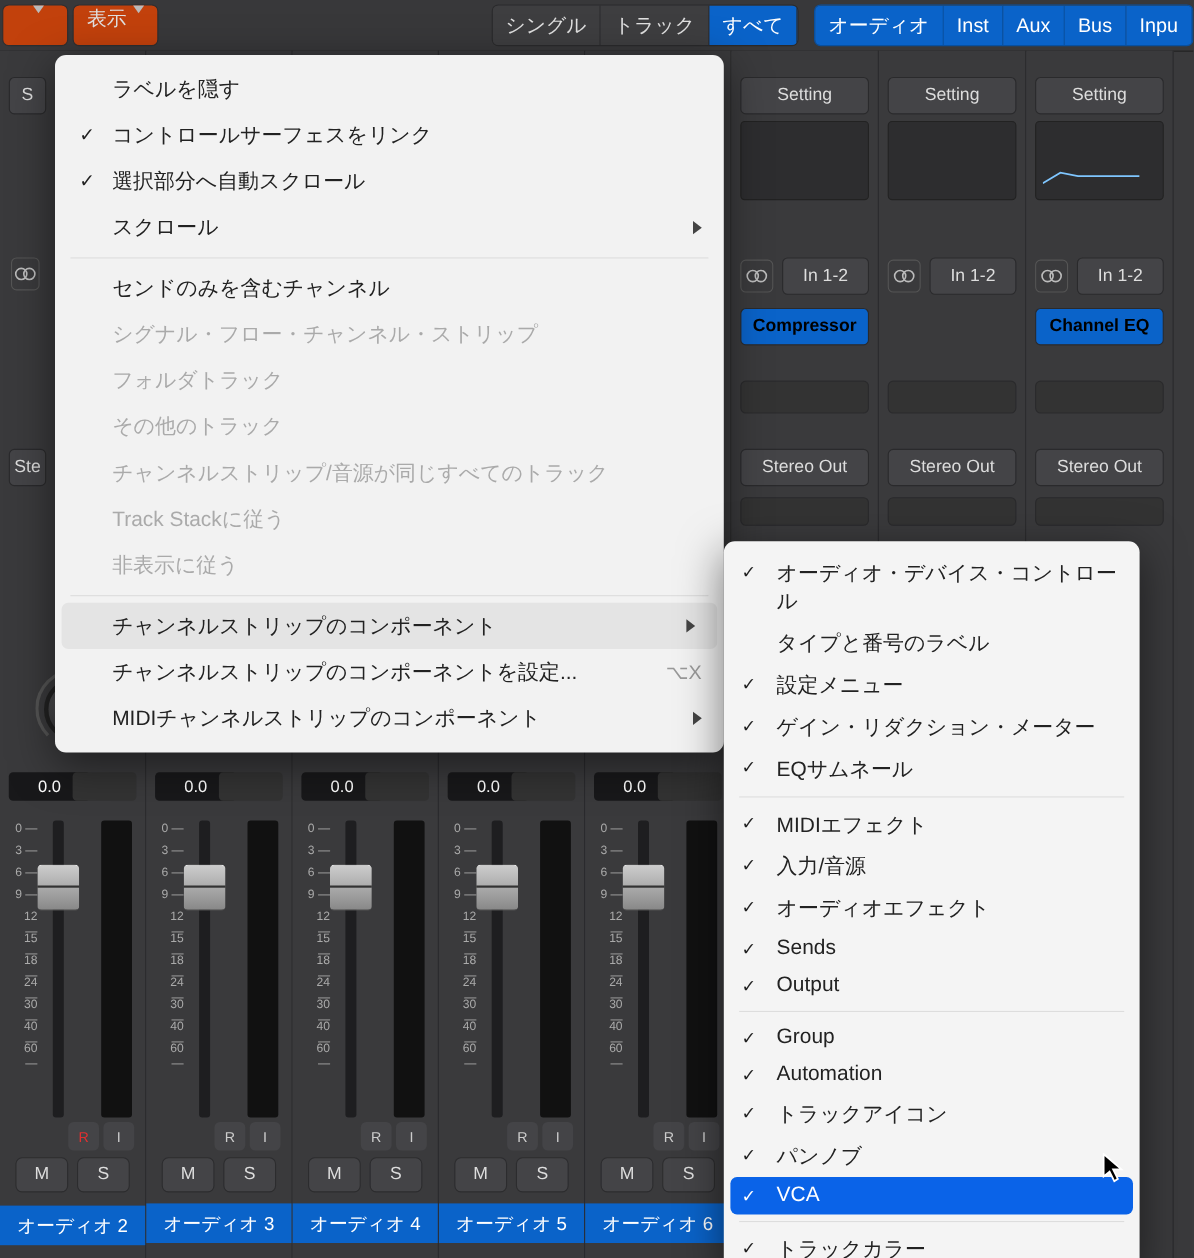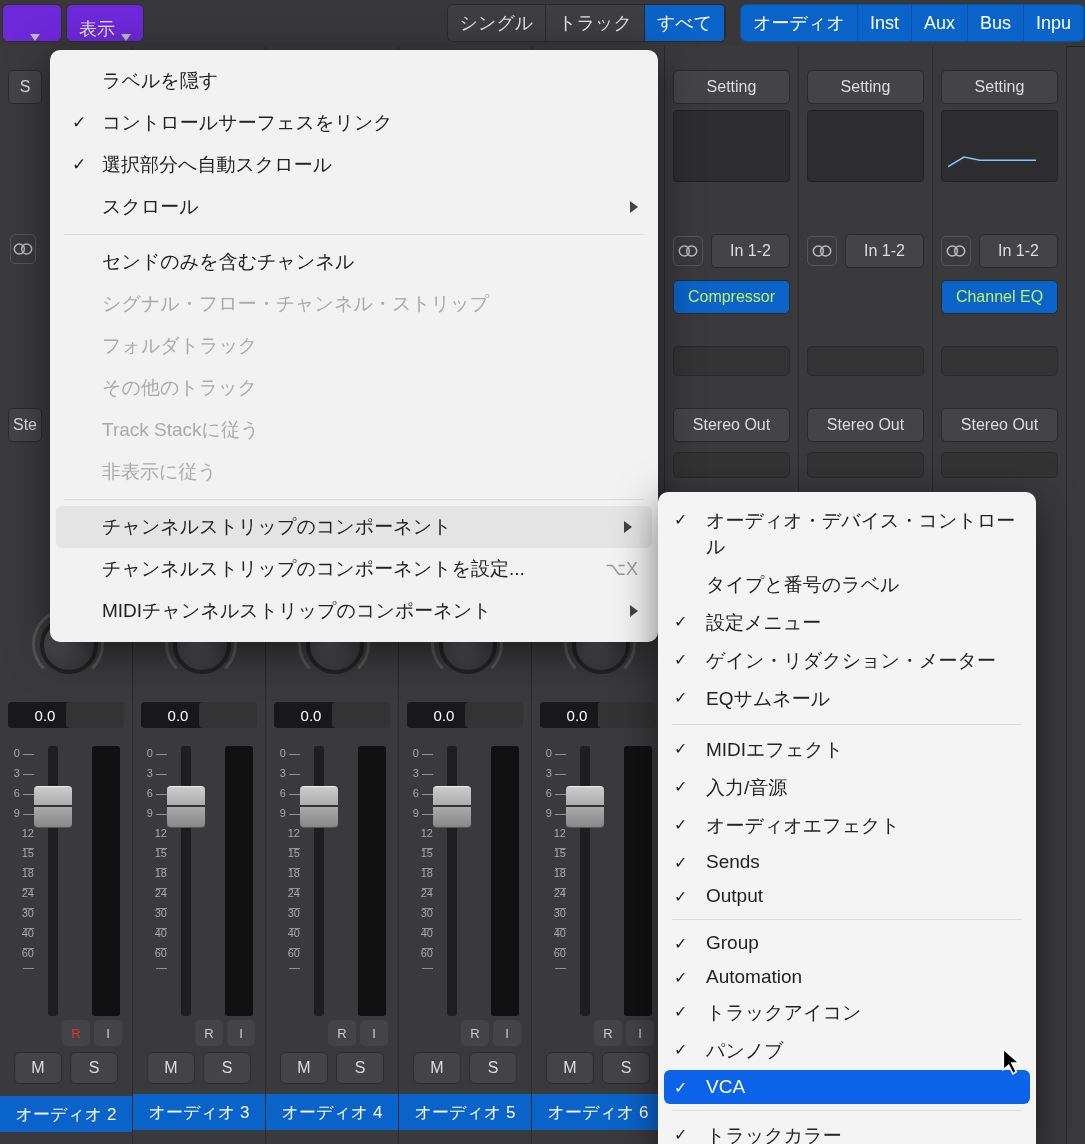--- a/index.html
+++ b/index.html
@@ -1,26 +1,26 @@
 <!DOCTYPE html>
 <html><head>
 <meta charset="utf-8">
 <style>
 html,body{margin:0;padding:0;width:1085px;height:1144px;background:#3a3a3c;font-family:-apple-system,"Hiragino Sans","Helvetica Neue",sans-serif;overflow:hidden;position:relative;color:#ddd;}
 .toolbar{position:absolute;top:0;left:0;right:0;height:46px;background:#38383a;display:flex;align-items:center;gap:0;border-bottom:1px solid #222;}
-.tb-btn{height:36px;margin:5px 2px;border-radius:6px;display:flex;align-items:flex-end;justify-content:center;padding:0 12px;font-size:18px;color:#e0e0e0;background:#6d28d9;border:1px solid #2e2e30;}
+.tb-btn{height:36px;margin:5px 2px;border-radius:6px;display:flex;align-items:flex-start;justify-content:center;padding:0 12px;font-size:18px;color:#e0e0e0;background:#c2410c;border:1px solid #2e2e30;}
 .tb-drop{width:34px;}
 .tb-spacer{flex:1;}
 .tb-tab{height:36px;padding:0 12px;font-size:18px;color:#e0e0e0;display:flex;align-items:center;border-right:1px solid #2a2a2c;background:#3e3e40;}
 .tb-tab.sel{background:#0a63c9;color:#fff;}
 .tb-tab.blue{background:#0a63c9;color:#fff;border-right:1px solid #0850a0;}
 .mixer{position:absolute;top:46px;left:0;right:0;bottom:0;display:flex;}
 .strip{width:130px;border-right:1px solid #2a2a2c;position:relative;background:#3a3a3c;}
 .strip .slot{position:absolute;left:8px;right:8px;height:32px;border-radius:5px;background:#444447;border:1px solid #2a2a2c;display:flex;align-items:center;justify-content:center;font-size:16px;color:#ddd;}
-.strip .slot.blue{background:#0a63c9;color:#bef264;}
+.strip .slot.blue{background:#0a63c9;color:#000000;font-weight:bold;}
 .strip .slot.dark{background:#333335;color:#999;}
 .strip .stereo-ic{position:absolute;left:10px;width:28px;height:28px;border-radius:5px;background:#3a3a3c;border:1px solid #555;display:flex;align-items:center;justify-content:center;}
 .strip .eq{position:absolute;left:8px;right:8px;height:70px;background:#2d2d2f;border:1px solid #222;border-radius:4px;}
 .strip .pan-knob{position:absolute;left:40px;width:50px;height:50px;border-radius:50%;background:radial-gradient(circle at 40% 35%,#5a5a5d,#2e2e30);border:4px solid #222;}
 .strip .pan-arc{position:absolute;left:32px;width:66px;height:66px;border-radius:50%;border:3px solid transparent;border-top-color:#555;border-left-color:#555;border-right-color:#555;transform:rotate(0deg);}
 .strip .pan-val{position:absolute;left:8px;width:74px;height:26px;background:#18181a;border-radius:4px;color:#fff;font-size:15px;display:flex;align-items:center;justify-content:center;}
 .strip .pan-box{position:absolute;left:66px;right:8px;height:26px;background:#333;border-radius:4px;}
 .strip .fader-area{position:absolute;left:0;right:0;}
 .ruler{position:absolute;left:8px;width:30px;color:#aaa;font-size:11px;}
 .ruler div{height:20px;text-align:right;padding-right:4px;line-height:14px;}
@@ -308,20 +308,23 @@
     <div class="mi dis">
       <span>シグナル・フロー・チャンネル・ストリップ</span>
     </div>
     <div class="mi dis">
       <span>フォルダトラック</span>
     </div>
     <div class="mi dis">
       <span>その他のトラック</span>
     </div>
     <div class="mi dis">
+      <span>チャンネルストリップ/音源が同じすべてのトラック</span>
+    </div>
+    <div class="mi dis">
       <span>Track Stackに従う</span>
     </div>
     <div class="mi dis">
       <span>非表示に従う</span>
     </div>
     <hr>
     <div class="mi hl">
       <span>チャンネルストリップのコンポーネント</span>
       <span class="sub"><span class="chev-r"></span></span>
     </div>

